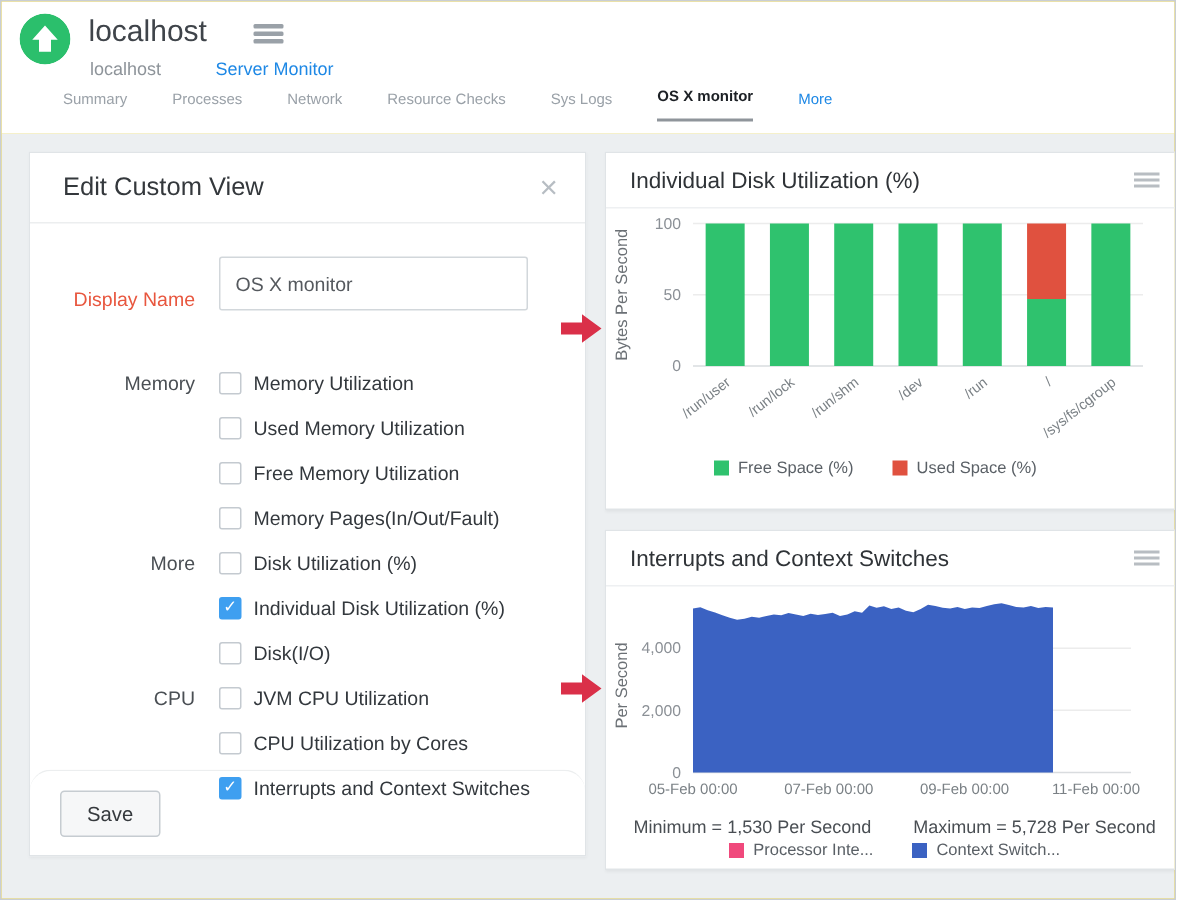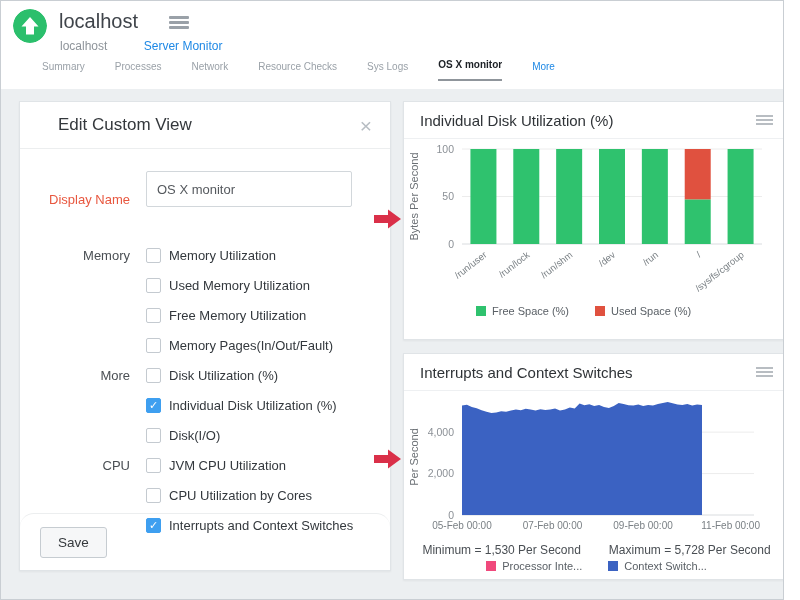--- a/index.html
+++ b/index.html
@@ -27,21 +27,21 @@
   .tab-more{font-size:10px;color:#1e88e5;padding-bottom:9px;cursor:pointer;}
 
   
   .content{position:absolute;top:88px;left:0;right:0;bottom:0;background:#eceff1;}
 
   
   .edit-panel{position:absolute;left:18px;top:12px;width:372px;height:470px;background:#fff;
               border:1px solid #e0e4e7;box-shadow:0 1px 2px rgba(0,0,0,.05);}
   .panel-header{height:47px;border-bottom:1px solid #eceeef;display:flex;align-items:center;
                 justify-content:space-between;padding:0 18px 0 22px;}
-  .panel-title{font-size:17px;color:#34383c;margin-left:16px;}
+  .panel-title{font-size:17px;color:#34383c;}
   .close-x{font-size:21px;color:#b7bdc3;cursor:pointer;line-height:1;}
   .form{padding-top:22px;}
   .row{display:flex;align-items:flex-end;}
   .display-row{margin-bottom:26px;}
   .gcol{width:126px;text-align:right;padding-right:16px;font-size:13px;color:#4a4f54;flex:none;}
   .red-label{color:#e8573f;}
   .name-input{width:206px;height:36px;border:1px solid #d2d7db;border-radius:2px;padding:0 10px;
               font-size:13px;color:#55595e;font-family:"Liberation Sans",sans-serif;outline:none;}
   .crow{height:30px;}
   .cb{width:15px;height:15px;border:1px solid #c4cad0;border-radius:2px;background:#fff;flex:none;

